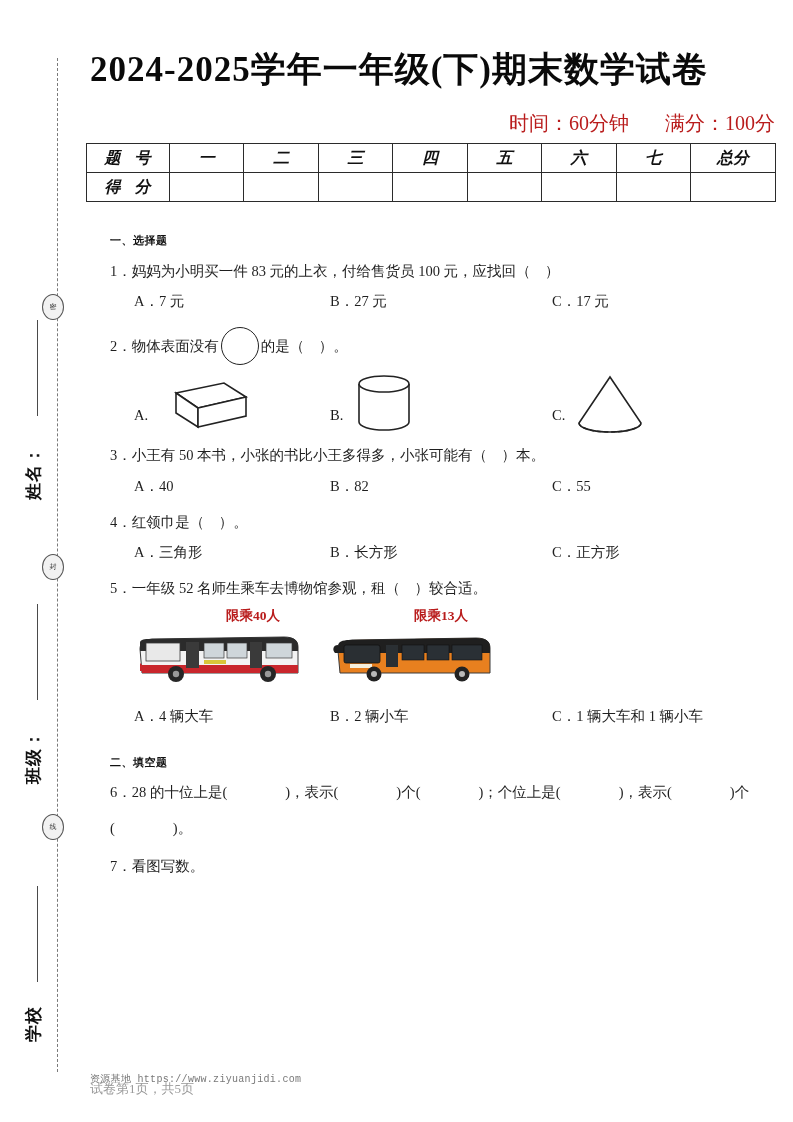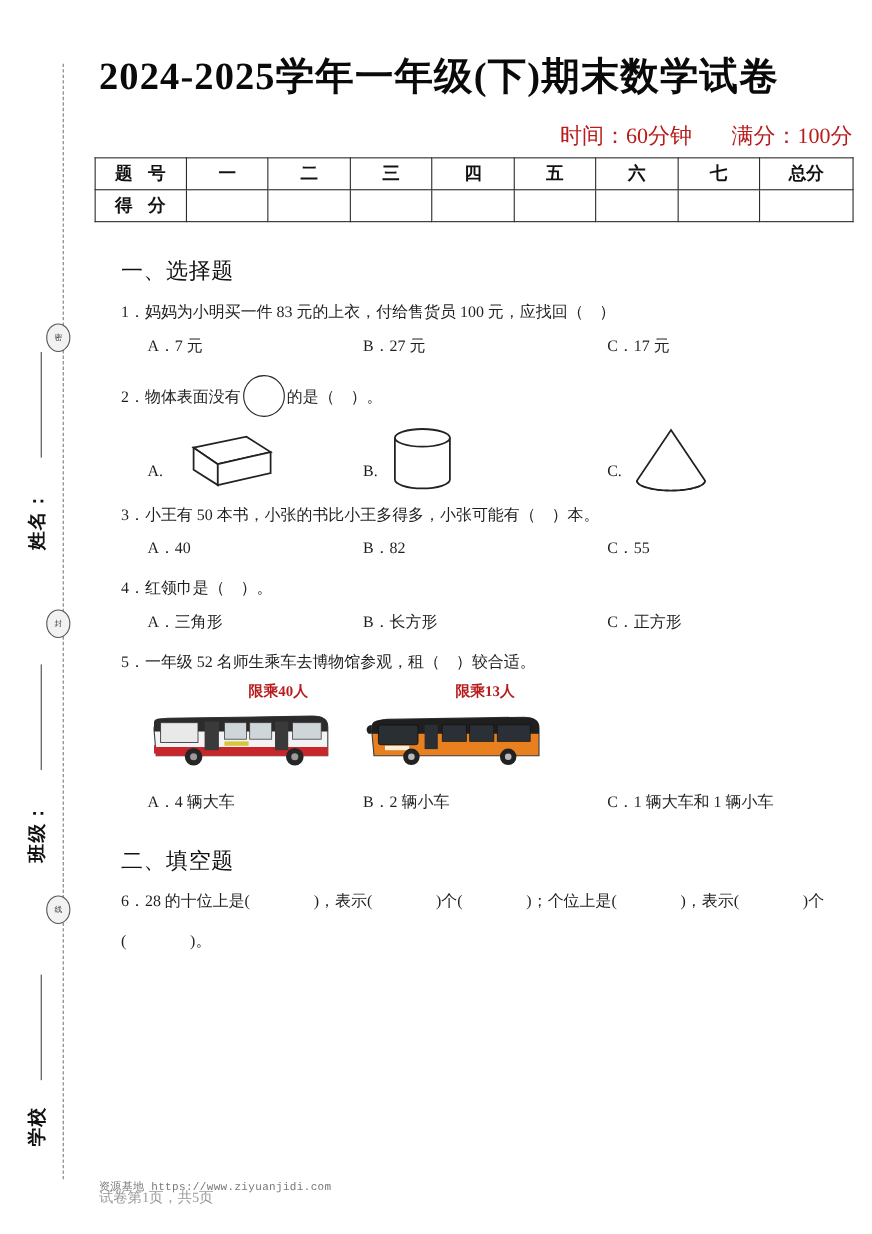--- a/index.html
+++ b/index.html
@@ -103,35 +103,36 @@
   }
   #score-table td {
     border: 1px solid #2b2b2b;
     height: 26px;
     text-align: center;
     vertical-align: middle;
     font-size: 16px;
     font-weight: bold;
     color: #111;
     font-family: "Liberation Serif", "DejaVu Serif", serif;
+    font-style: italic;
   }
   #score-table td.label-cell { width: 76px; letter-spacing: 5px; padding-left: 5px; }
   #score-table td.total-cell { width: 82px; }
 
   
   #content {
     position: absolute;
     left: 20px; top: 232px;
     width: 650px;
     font-size: 14.5px;
     line-height: 1.5;
   }
   .section-head {
-    font-size: 20px;
-    font-weight: normal;
+    font-size: 11px;
+    font-weight: bold;
     color: #111;
     margin: 0 0 12px 0;
     letter-spacing: 0.5px;
   }
   .q-stem {
     margin: 0 0 5px 0;
     color: #1f1f1f;
     white-space: nowrap;
   }
   .q-opts {
@@ -376,17 +377,18 @@
       <div class="opt opt-a">A．4 辆大车</div>
       <div class="opt opt-b">B．2 辆小车</div>
       <div class="opt opt-c">C．1 辆大车和 1 辆小车</div>
     </div>
 
     <div class="section-head sec2">二、填空题</div>
 
     <div class="q-stem">6．28 的十位上是(　　　　)，表示(　　　　)个(　　　　)；个位上是(　　　　)，表示(　　　　)个</div>
     <div class="blank-line" style="margin-top:14px;">(　　　　)。</div>
 
+    <div class="q-stem" style="margin-top:16px;">7．看图写数。</div>
   </div>
 
   <div id="footer-faint">试卷第1页，共5页</div>
   <div id="footer-watermark">资源基地 https://www.ziyuanjidi.com</div>
 </div>
 
 </body></html>

